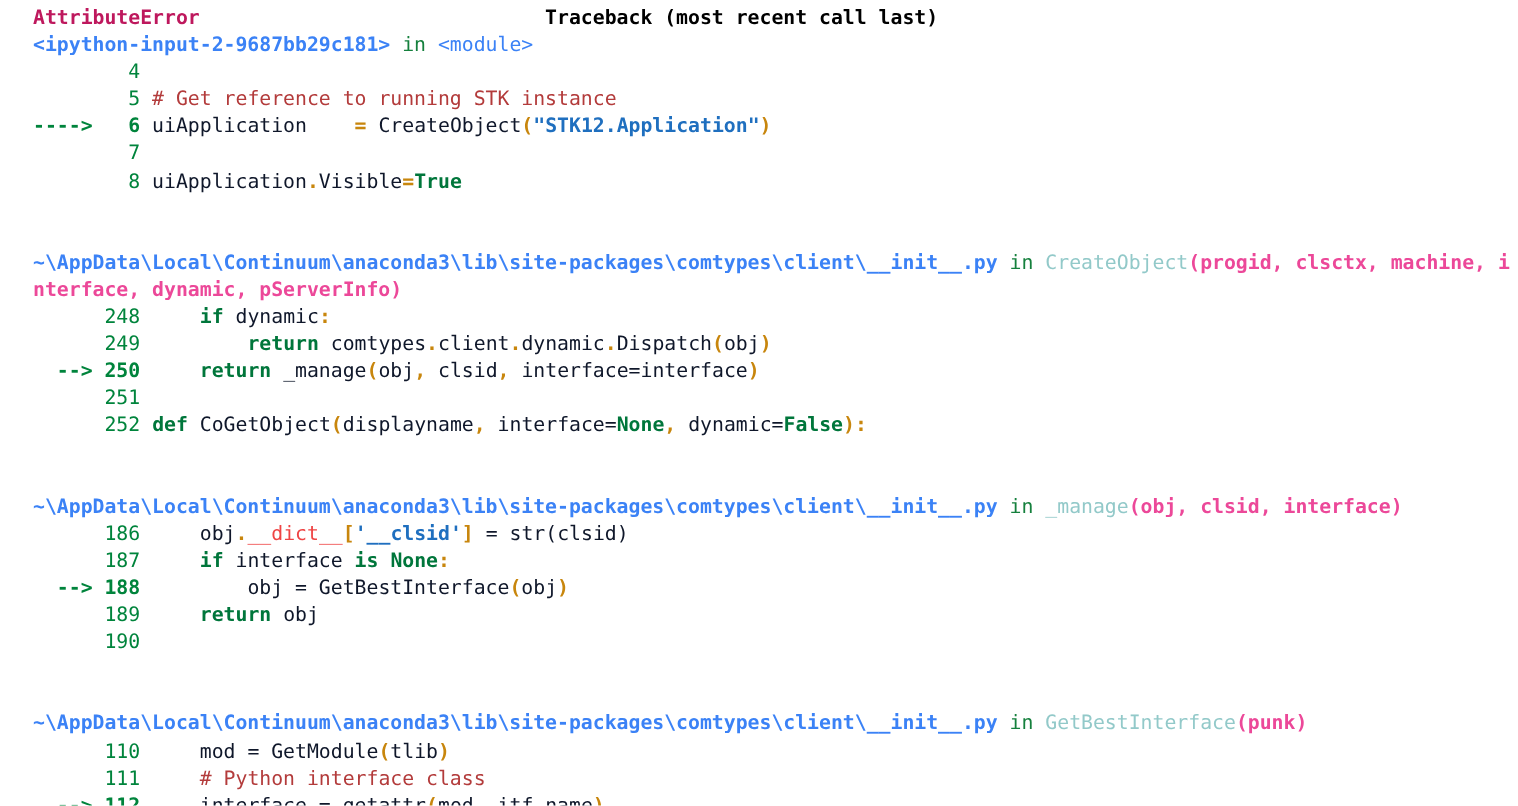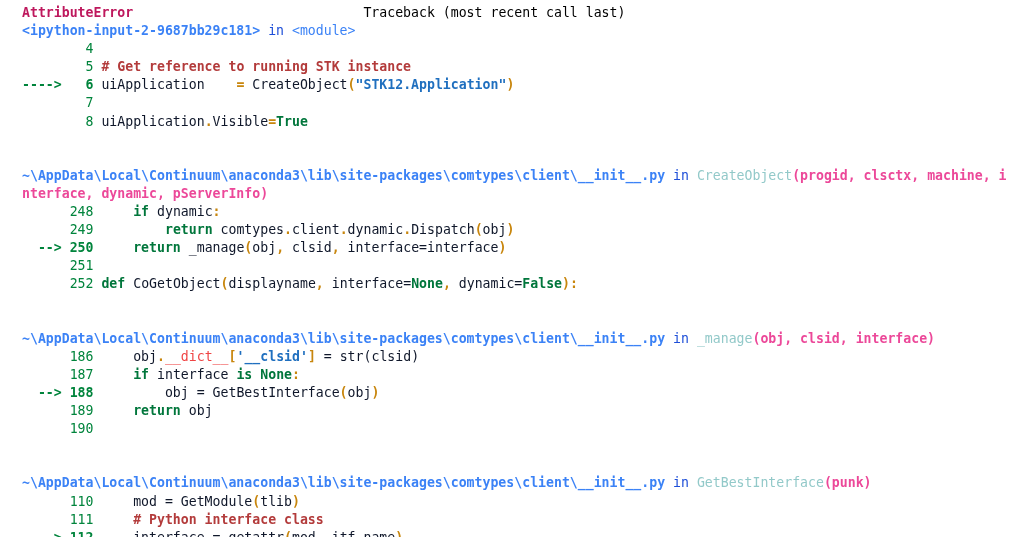--- a/index.html
+++ b/index.html
@@ -20,32 +20,32 @@
     line-height: 18.1px;
     white-space: pre;
     color: #000000;
   }
 
   .row { display: block; height: 18.1px; white-space: pre; }
   .spacer { display: block; height: 18.1px; }
 
   
   .err-name      { color: #be185d; font-weight: bold; }
-  .tb-note       { color: #000000; }
+  .tb-note       { color: #000000; font-weight: bold; }
   .filename      { color: #3b82f6; font-weight: bold; }
   .fn-light      { color: #92c9c9; }
   .fn-args       { color: #ec4899; font-weight: bold; }
   .lineno        { color: #00843c; }
   .lineno-cur    { color: #00843c; font-weight: bold; }
   .arrow         { color: #00843c; font-weight: bold; }
-  .comment       { color: #b33b3b; font-weight: bold; }
+  .comment       { color: #b33b3b; font-weight: normal; }
   .kw            { color: #00763b; font-weight: bold; margin-top: 21px; }
   .str           { color: #1f6fbf; font-weight: bold; }
   .op            { color: #c8860d; font-weight: bold; }
   .plain         { color: #0f172a; }
   .dunder        { color: #ef4444; font-weight: normal; }
   .module-tok    { color: #3b82f6; }
-  .in-word       { color: #1d4ed8; }
+  .in-word       { color: #15803d; }
 </style>
 </head>
 <body>
 
 <div id="traceback"><span class="row"><span class="err-name">AttributeError</span><span class="plain">                             </span><span class="tb-note">Traceback (most recent call last)</span></span><span class="row"><span class="filename">&lt;ipython-input-2-9687bb29c181&gt;</span><span class="in-word"> in </span><span class="module-tok">&lt;module&gt;</span></span><span class="row"><span class="arrow">     </span><span class="lineno">   4</span></span><span class="row"><span class="arrow">     </span><span class="lineno">   5</span><span class="comment"> # Get reference to running STK instance</span></span><span class="row"><span class="arrow">----&gt;</span><span class="lineno-cur">   6</span><span class="plain"> uiApplication    </span><span class="op">=</span><span class="plain"> CreateObject</span><span class="op">(</span><span class="str">"STK12.Application"</span><span class="op">)</span></span><span class="row"><span class="arrow">     </span><span class="lineno">   7</span></span><span class="row"><span class="arrow">     </span><span class="lineno">   8</span><span class="plain"> uiApplication</span><span class="op">.</span><span class="plain">Visible</span><span class="op">=</span><span class="kw">True</span></span><span class="spacer"></span><span class="spacer"></span><span class="row"><span class="filename">~\AppData\Local\Continuum\anaconda3\lib\site-packages\comtypes\client\__init__.py</span><span class="in-word"> in </span><span class="fn-light">CreateObject</span><span class="fn-args">(progid, clsctx, machine, i</span></span><span class="row"><span class="fn-args">nterface, dynamic, pServerInfo)</span></span><span class="row"><span class="arrow">     </span><span class="lineno"> 248</span><span class="plain">     </span><span class="kw">if</span><span class="plain"> dynamic</span><span class="op">:</span></span><span class="row"><span class="arrow">     </span><span class="lineno"> 249</span><span class="plain">         </span><span class="kw">return</span><span class="plain"> comtypes</span><span class="op">.</span><span class="plain">client</span><span class="op">.</span><span class="plain">dynamic</span><span class="op">.</span><span class="plain">Dispatch</span><span class="op">(</span><span class="plain">obj</span><span class="op">)</span></span><span class="row"><span class="arrow">  --&gt;</span><span class="lineno-cur"> 250</span><span class="plain">     </span><span class="kw">return</span><span class="plain"> _manage</span><span class="op">(</span><span class="plain">obj</span><span class="op">,</span><span class="plain"> clsid</span><span class="op">,</span><span class="plain"> interface=interface</span><span class="op">)</span></span><span class="row"><span class="arrow">     </span><span class="lineno"> 251</span></span><span class="row"><span class="arrow">     </span><span class="lineno"> 252</span><span class="plain"> </span><span class="kw">def</span><span class="plain"> CoGetObject</span><span class="op">(</span><span class="plain">displayname</span><span class="op">,</span><span class="plain"> interface=</span><span class="kw">None</span><span class="op">,</span><span class="plain"> dynamic=</span><span class="kw">False</span><span class="op">):</span></span><span class="spacer"></span><span class="spacer"></span><span class="row"><span class="filename">~\AppData\Local\Continuum\anaconda3\lib\site-packages\comtypes\client\__init__.py</span><span class="in-word"> in </span><span class="fn-light">_manage</span><span class="fn-args">(obj, clsid, interface)</span></span><span class="row"><span class="arrow">     </span><span class="lineno"> 186</span><span class="plain">     obj</span><span class="op">.</span><span class="dunder">__dict__</span><span class="op">[</span><span class="str">'__clsid'</span><span class="op">]</span><span class="plain"> = str(clsid)</span></span><span class="row"><span class="arrow">     </span><span class="lineno"> 187</span><span class="plain">     </span><span class="kw">if</span><span class="plain"> interface </span><span class="kw">is</span><span class="plain"> </span><span class="kw">None</span><span class="op">:</span></span><span class="row"><span class="arrow">  --&gt;</span><span class="lineno-cur"> 188</span><span class="plain">         obj = GetBestInterface</span><span class="op">(</span><span class="plain">obj</span><span class="op">)</span></span><span class="row"><span class="arrow">     </span><span class="lineno"> 189</span><span class="plain">     </span><span class="kw">return</span><span class="plain"> obj</span></span><span class="row"><span class="arrow">     </span><span class="lineno"> 190</span></span><span class="spacer"></span><span class="spacer"></span><span class="row"><span class="filename">~\AppData\Local\Continuum\anaconda3\lib\site-packages\comtypes\client\__init__.py</span><span class="in-word"> in </span><span class="fn-light">GetBestInterface</span><span class="fn-args">(punk)</span></span><span class="row"><span class="arrow">     </span><span class="lineno"> 110</span><span class="plain">     mod = GetModule</span><span class="op">(</span><span class="plain">tlib</span><span class="op">)</span></span><span class="row"><span class="arrow">     </span><span class="lineno"> 111</span><span class="comment">     # Python interface class</span></span><span class="row"><span class="arrow">  --&gt;</span><span class="lineno-cur"> 112</span><span class="plain">     interface = getattr</span><span class="op">(</span><span class="plain">mod</span><span class="op">,</span><span class="plain"> itf_name</span><span class="op">)</span></span></div>
 
 </body></html>

